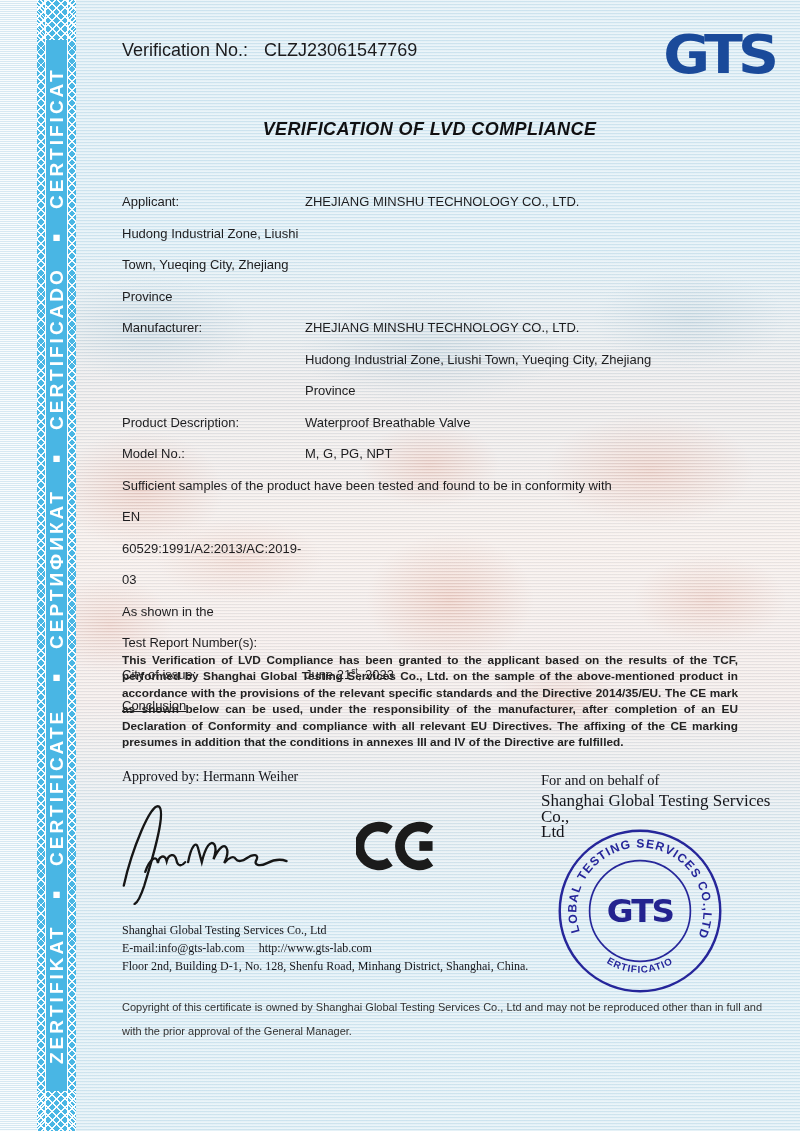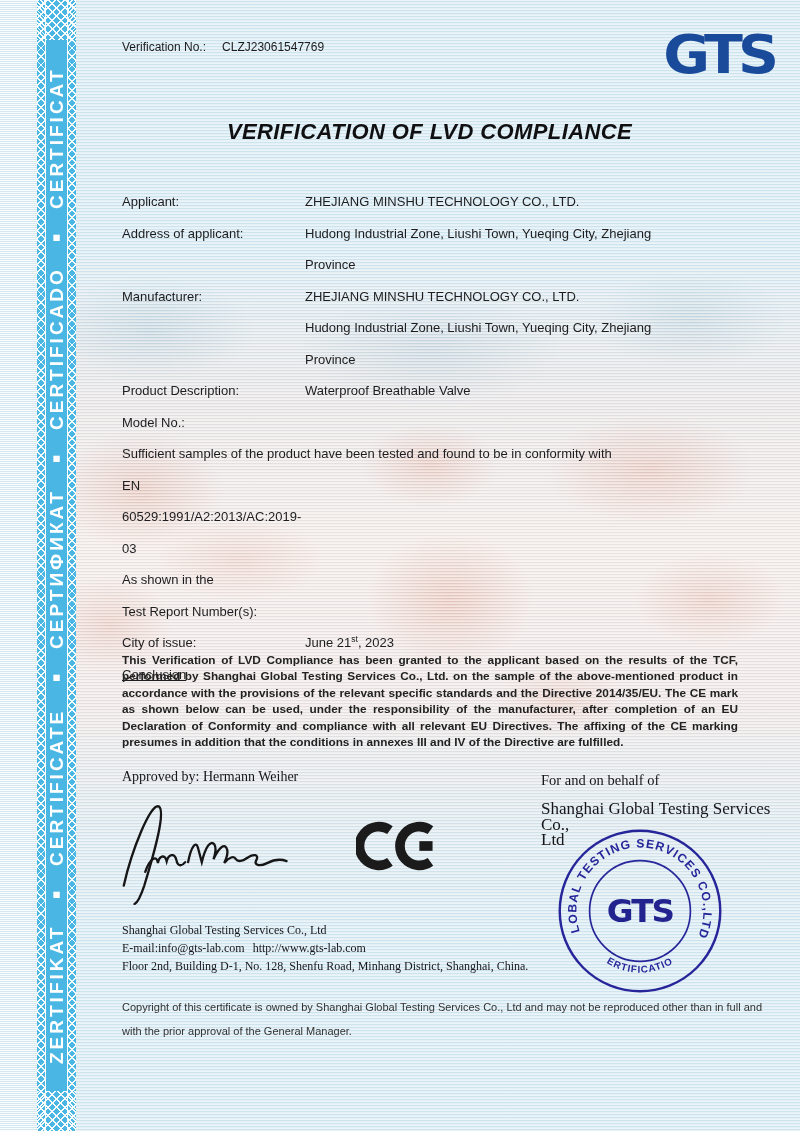--- a/index.html
+++ b/index.html
@@ -34,43 +34,43 @@
   .band-cap{position:absolute;left:0;width:100%;height:40px;
     background-image:repeating-linear-gradient(45deg, rgba(255,255,255,.95) 0 1.3px, transparent 1.3px 6px),
                      repeating-linear-gradient(-45deg, rgba(255,255,255,.95) 0 1.3px, transparent 1.3px 6px);}
   .band-cap.top{top:0;} .band-cap.bottom{bottom:0;}
   .band-text{position:absolute;left:0;top:0;width:100%;height:100%;
     display:flex;align-items:center;justify-content:center;gap:22px;
     writing-mode:vertical-rl;transform:rotate(180deg);
     color:#fff;font-weight:bold;font-size:19px;letter-spacing:3px;white-space:nowrap;}
   .band-sep{font-size:13px;letter-spacing:0;}
   
-  .verif-row{position:absolute;left:122px;top:40px;z-index:3;display:flex;column-gap:18px;font-size:12px;color:#1b1b1d;gap:16px;}
+  .verif-row{position:absolute;left:122px;top:40px;z-index:3;display:flex;column-gap:18px;font-size:18px;color:#1b1b1d;gap:16px;}
   .logo{position:absolute;top:26px;right:26px;z-index:3;color:#1a4a9a;
     font-family:"DejaVu Sans",sans-serif;font-size:57px;font-weight:bold;letter-spacing:-5px;line-height:1;transform:scaleY(.95);}
   .title{position:absolute;left:122px;top:119px;width:615px;z-index:3;text-align:center;
-    font-size:22px;font-weight:bold;font-style:italic;letter-spacing:.4px;color:#101012;}
+    font-size:18px;font-weight:bold;font-style:italic;letter-spacing:.4px;color:#101012;}
   
   .fields{position:absolute;left:122px;top:186px;width:615px;z-index:3;font-size:13px;line-height:31.5px;}
   .frow{display:grid;grid-template-columns:183px 1fr;}
   .u{text-decoration:underline;}
   sup.ord{font-size:8.5px;vertical-align:super;line-height:0;}
   .para{position:absolute;left:122px;top:652px;width:616px;z-index:3;
     font-size:11.8px;line-height:16.4px;text-align:justify;color:#222;font-weight:bold;}
   
   .approved{position:absolute;left:122px;top:769px;z-index:3;font-family:"Liberation Serif",serif;font-size:14px;color:#15151a;}
   .signature-svg{position:absolute;left:110px;top:790px;z-index:3;}
   .ce-svg{position:absolute;left:356px;top:814px;z-index:3;}
   .behalf{position:absolute;left:541px;top:772px;z-index:3;font-family:"Liberation Serif",serif;color:#15151a;}
-  .behalf-l1{font-size:14.5px;margin-bottom:12px;}
+  .behalf-l1{font-size:14.5px;margin-bottom:4px;}
   .behalf-l2{font-size:17px;line-height:15.5px;}
   .stamp-svg{position:absolute;left:556px;top:827px;z-index:3;}
   
   .footer{position:absolute;left:122px;top:921px;z-index:3;font-family:"Liberation Serif",serif;font-size:12px;line-height:18px;color:#15151a;}
-  .footer .gap{margin-right:8px;}
+  .footer .gap{margin-right:14px;}
   .copyright{position:absolute;left:122px;top:995px;width:652px;z-index:3;font-size:11px;line-height:24px;color:#333;}
 </style>
 </head>
 <body>
 
 <div class="page">
   <div class="bg-map"></div>
   <div class="bg-lines"></div>
 
   <div class="side-strip"></div>
@@ -98,40 +98,40 @@
   <div class="logo">GTS</div>
 
   <div class="title">VERIFICATION OF LVD COMPLIANCE</div>
 
   <div class="fields">
     <div class="frow">
       <div>Applicant:</div>
       <div>ZHEJIANG MINSHU TECHNOLOGY CO., LTD.</div>
     </div>
     <div class="frow">
-      <div>Address of applicant:</div>
       <div>
         <div>Hudong Industrial Zone, Liushi Town, Yueqing City, Zhejiang</div>
         <div>Province</div>
       </div>
     </div>
     <div class="frow">
       <div>Manufacturer:</div>
       <div>
         <div>ZHEJIANG MINSHU TECHNOLOGY CO., LTD.</div>
         <div>Hudong Industrial Zone, Liushi Town, Yueqing City, Zhejiang</div>
         <div>Province</div>
       </div>
     </div>
     <div class="frow">
       <div>Product Description:</div>
       <div>Waterproof Breathable Valve</div>
     </div>
     <div class="frow">
       <div>Model No.:</div>
+      <div>M, G, PG, NPT</div>
     </div>
     <div>Sufficient samples of the product have been tested and found to be in conformity with</div>
     <div class="frow">
       <div>EN 60529:1991/A2:2013/AC:2019-03</div>
     </div>
     <div>As shown in the</div>
     <div class="frow">
       <div>Test Report Number(s):</div>
     </div>
     <div class="frow">

